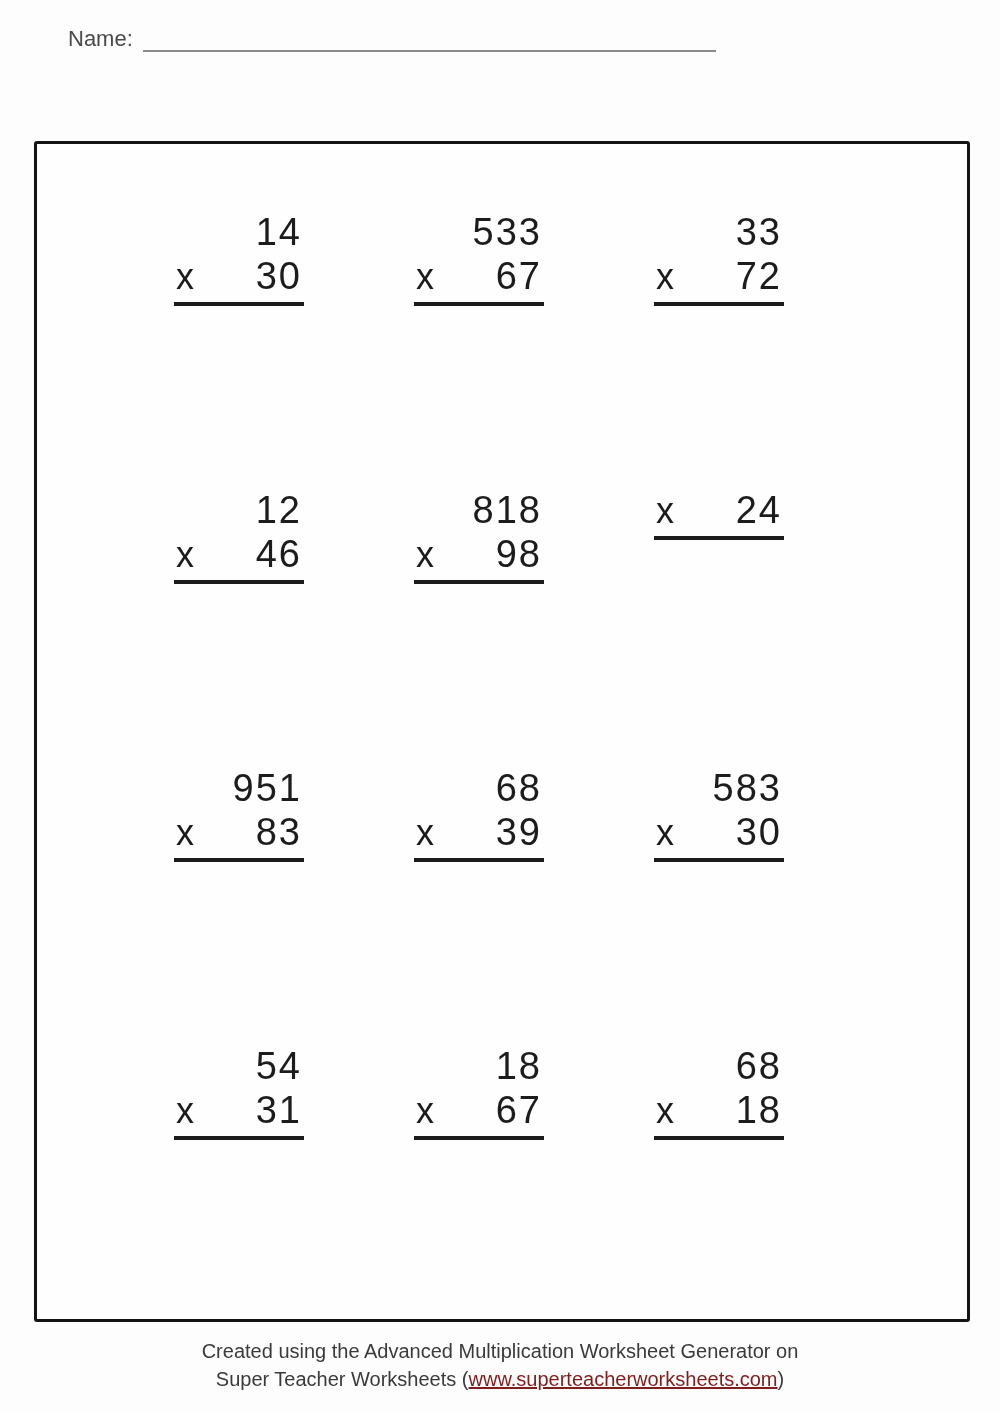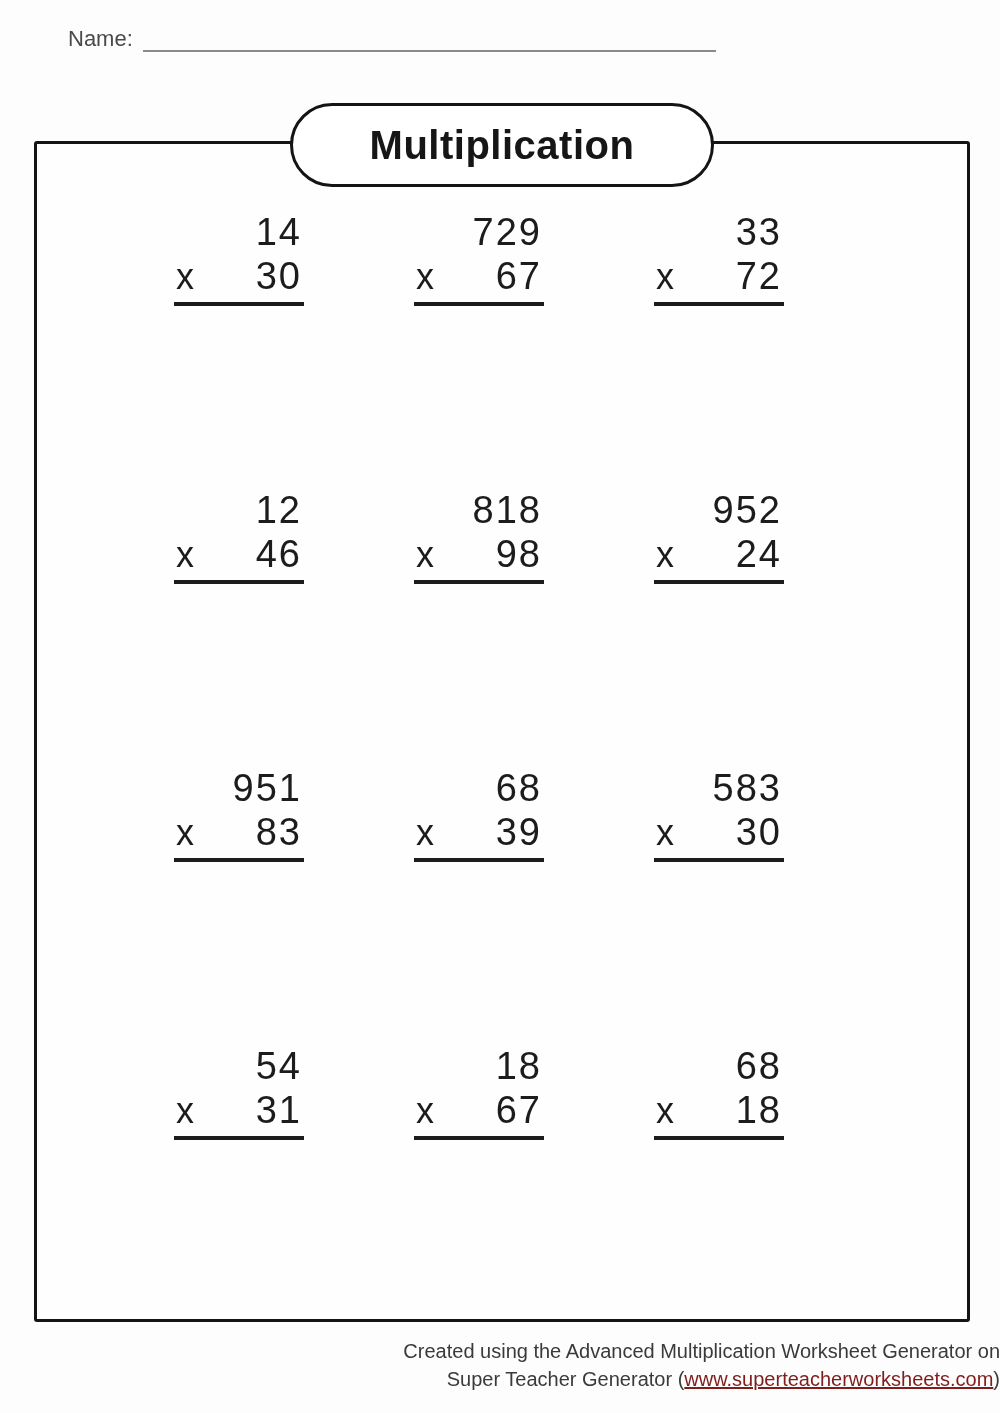--- a/index.html
+++ b/index.html
@@ -56,50 +56,47 @@
     font-size:38px; line-height:44px; color:#1c1c1c;
     padding:0 2px 0 2px;
   }
   .x-sign { font-size:36px; }
   .bottom-num { letter-spacing:2px;text-align:center; }
   .answer-line { border-top:4px solid #1c1c1c; margin-top:3px; }
 
   
   .footer {
     position:absolute; left:0; top:1337px; width:100%;
-    text-align:right; font-size:20px; line-height:28px; color:#3a3a3a;
+    text-align:center; font-size:20px; line-height:28px; color:#3a3a3a;
   }
   .footer a { color:#7f1d1d; text-decoration:underline; }
 </style>
 </head>
 <body>
 
 <div class="name-row">
   <span>Name:</span>
   <span class="name-blank"></span>
 </div>
 
 <div class="sheet-box">
-  <div class="title-pill">
-    <span class="title-text">Multiplication</span>
-  </div>
 
   <div class="problems">
 
     <div class="prow">
       <div class="problem">
         <div class="top-num">14</div>
         <div class="bottom-row">
           <span class="x-sign">x</span>
           <span class="bottom-num">30</span>
         </div>
         <div class="answer-line"></div>
       </div>
       <div class="problem">
-        <div class="top-num">729</div>
+        <div class="top-num">533</div>
         <div class="bottom-row">
           <span class="x-sign">x</span>
           <span class="bottom-num">67</span>
         </div>
         <div class="answer-line"></div>
       </div>
       <div class="problem">
         <div class="top-num">33</div>
         <div class="bottom-row">
           <span class="x-sign">x</span>
@@ -120,21 +117,20 @@
       </div>
       <div class="problem">
         <div class="top-num">818</div>
         <div class="bottom-row">
           <span class="x-sign">x</span>
           <span class="bottom-num">98</span>
         </div>
         <div class="answer-line"></div>
       </div>
       <div class="problem">
-        <div class="top-num">952</div>
         <div class="bottom-row">
           <span class="x-sign">x</span>
           <span class="bottom-num">24</span>
         </div>
         <div class="answer-line"></div>
       </div>
     </div>
 
     <div class="prow">
       <div class="problem">
@@ -188,14 +184,14 @@
         </div>
         <div class="answer-line"></div>
       </div>
     </div>
 
   </div>
 </div>
 
 <div class="footer">
   <div>Created using the Advanced Multiplication Worksheet Generator on</div>
-  <div><span>Super Teacher Generator (</span><a href="#">www.superteacherworksheets.com</a><span>)</span></div>
+  <div><span>Super Teacher Worksheets (</span><a href="#">www.superteacherworksheets.com</a><span>)</span></div>
 </div>
 
 </body></html>

